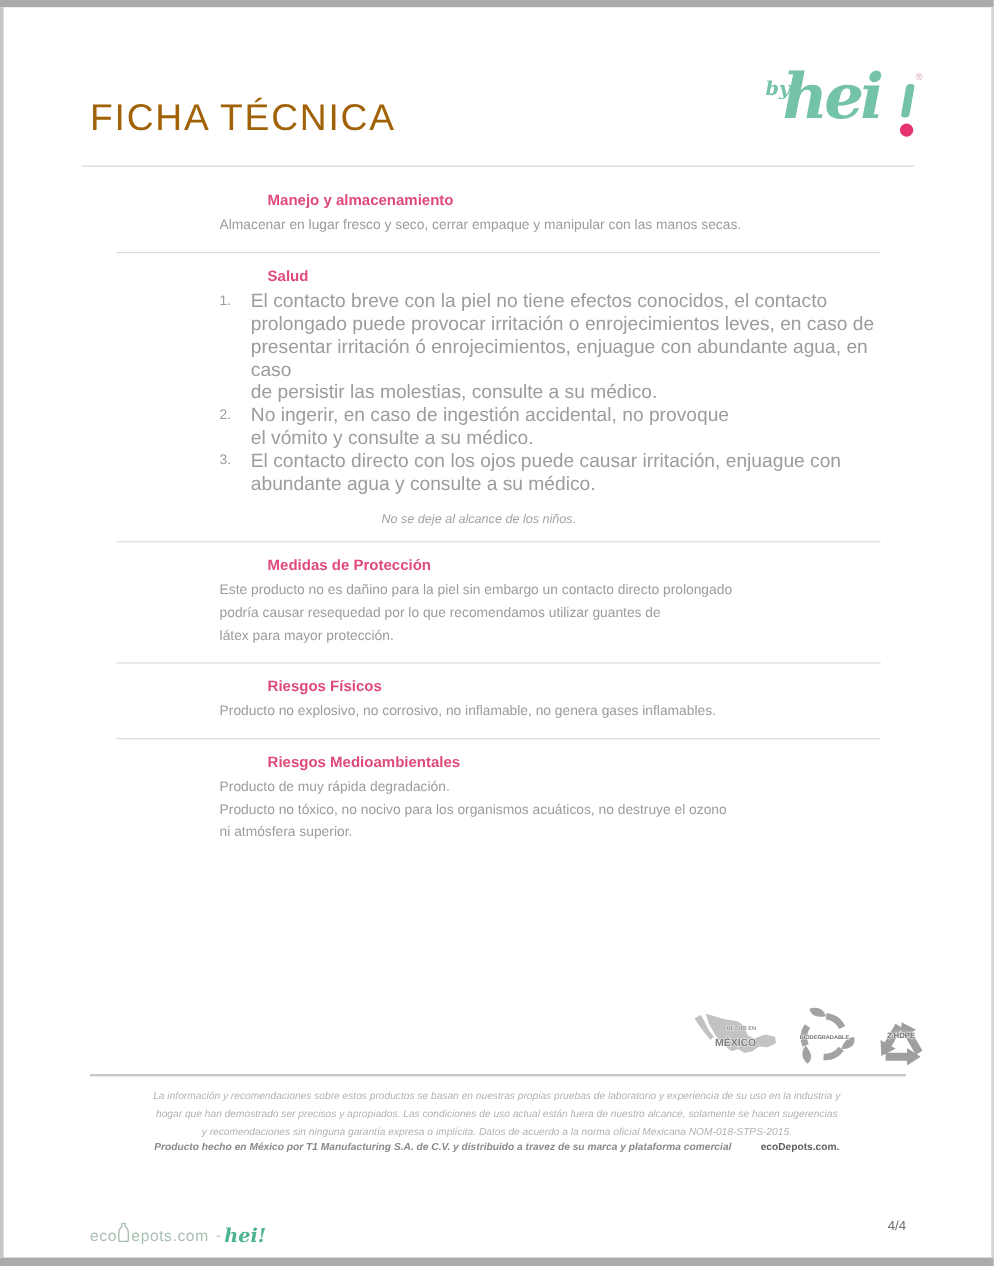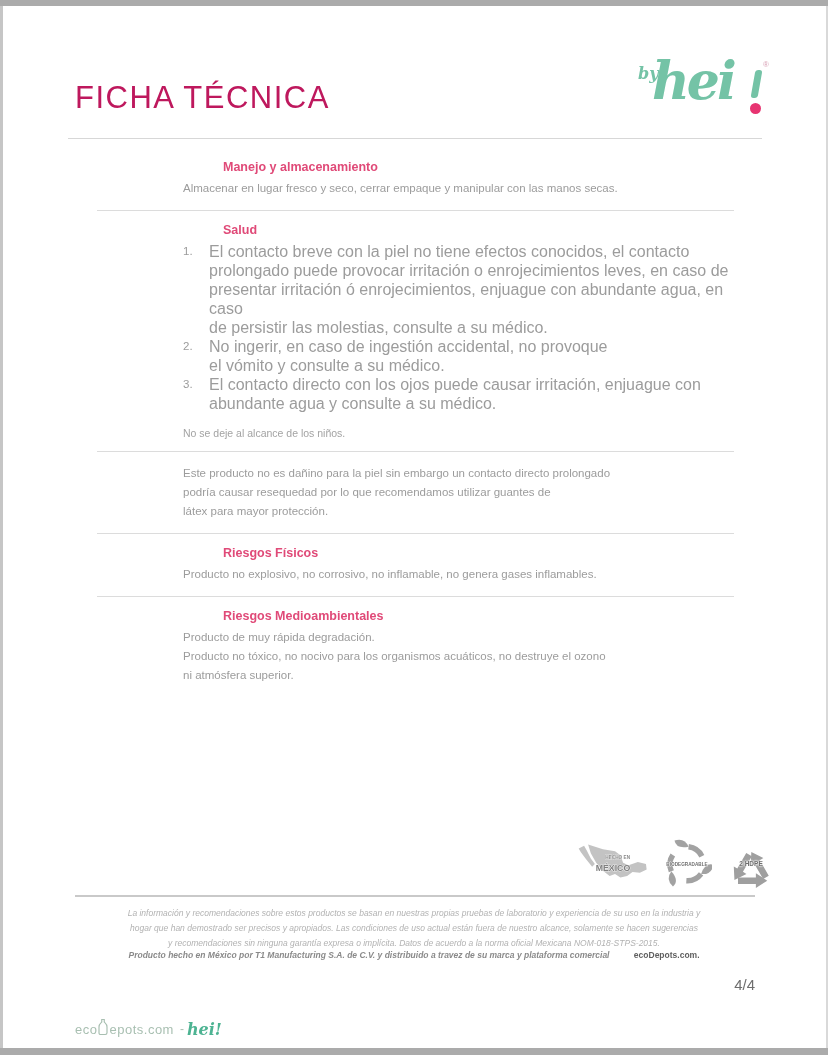--- a/index.html
+++ b/index.html
@@ -10,21 +10,21 @@
   }
   
   .edge-top{position:absolute;top:0;left:0;width:828px;height:6px;background:#ababab;}
   .edge-bottom{position:absolute;bottom:0;left:0;width:828px;height:7px;background:#ababab;}
   .edge-left{position:absolute;top:6px;left:0;width:3px;height:1042px;background:#c6c6c6;}
   .edge-right{position:absolute;top:6px;right:0;width:2px;height:1042px;background:#d9d9d9;}
 
   
   .doc-title{
     position:absolute; left:75px; top:80px; margin:0;
-    font-size:31px; font-weight:400; letter-spacing:1.5px; color:#be185d;
+    font-size:31px; font-weight:400; letter-spacing:1.5px; color:#a16207;
   }
   .brand-logo{position:absolute; left:622px; top:62px; width:150px; height:70px;}
   .brand-by{
     position:absolute; left:16px; top:2px;
     font-family:"DejaVu Serif", serif; font-style:italic; font-weight:bold;
     font-size:16px; color:#74c3a6;
   }
   .brand-hei{
     position:absolute; left:30px; top:-12px;
     font-family:"DejaVu Serif", serif; font-style:italic; font-weight:bold;
@@ -51,22 +51,22 @@
     font-size:11.5px; line-height:19px; color:#9c9c9c; white-space:pre-line;
   }
   .rule{
     width:637px; margin:12px 0 12px -86px; height:0; border-top:1px solid #dcdcdc;
   }
   .num-list{margin:2px 0 0 0; padding:0; list-style:none;}
   .num-item{display:flex; align-items:flex-start;}
   .num{width:26px; flex:0 0 26px; font-size:11.5px; line-height:19px; color:#9c9c9c;}
   .item-lines{font-size:16px; line-height:19px; color:#9c9c9c; white-space:pre-line;}
   .note{
-    margin-top:14px; width:432px; text-align:left;
-    font-size:10.5px; color:#a3a3a3;
+    margin-top:14px; width:432px; text-align:center;
+    font-size:10.5px; font-style:italic; color:#a3a3a3;
   }
 
   
   .badges{position:absolute; left:576px; top:840px; width:192px; height:52px; display:flex; align-items:center; gap:12px;}
   .badge{position:relative; flex:0 0 auto;}
   .hdpe-wrap{position:relative; width:54px; height:52px;}
   .hdpe-label{
     position:absolute; top:20px; left:0; right:0; text-align:center;
     font-size:6.5px; font-weight:bold; color:#6f6f6f;
     text-shadow:0 0 2px #fff,0 0 2px #fff,0 0 2px #fff;
@@ -90,21 +90,21 @@
 
   
   .site-logo{position:absolute; left:75px; top:1018px; height:22px; display:flex; align-items:center;}
   .site-txt{font-size:13px; color:#a8bfb1; letter-spacing:0.5px;}
   .site-sep{font-size:12px; color:#a8bfb1; margin:0 3px 0 6px;}
   .site-hei{
     font-family:"DejaVu Serif", serif; font-style:italic; font-weight:bold;
     font-size:16px; color:#4db392;
   }
   .bottle{margin:0 1px; display:inline-block;}
-  .page-num{position:absolute; right:73px; top:976px; font-size:15px; color:#6e6e6e;}
+  .page-num{position:absolute; right:73px; top:1016px; font-size:11px; color:#6e6e6e;}
 
   svg text{font-family:"Liberation Sans", sans-serif;}
 </style>
 </head>
 <body>
 
 <div class="page">
   <div class="edge-top"></div>
   <div class="edge-bottom"></div>
   <div class="edge-left"></div>
@@ -153,20 +153,21 @@
           <span class="item-lines">El contacto directo con los ojos puede causar irritación, enjuague con
 abundante agua y consulte a su médico.</span>
         </li>
       </ol>
       <div class="note">No se deje al alcance de los niños.</div>
     </section>
 
     <div class="rule"></div>
 
     <section>
+      <h3 class="sec-title">Medidas de Protección</h3>
       <div class="sec-body">Este producto no es dañino para la piel sin embargo un contacto directo prolongado
 podría causar resequedad por lo que recomendamos utilizar guantes de
 látex para mayor protección.</div>
     </section>
 
     <div class="rule"></div>
 
     <section>
       <h3 class="sec-title">Riesgos Físicos</h3>
       <div class="sec-body">Producto no explosivo, no corrosivo, no inflamable, no genera gases inflamables.</div>

